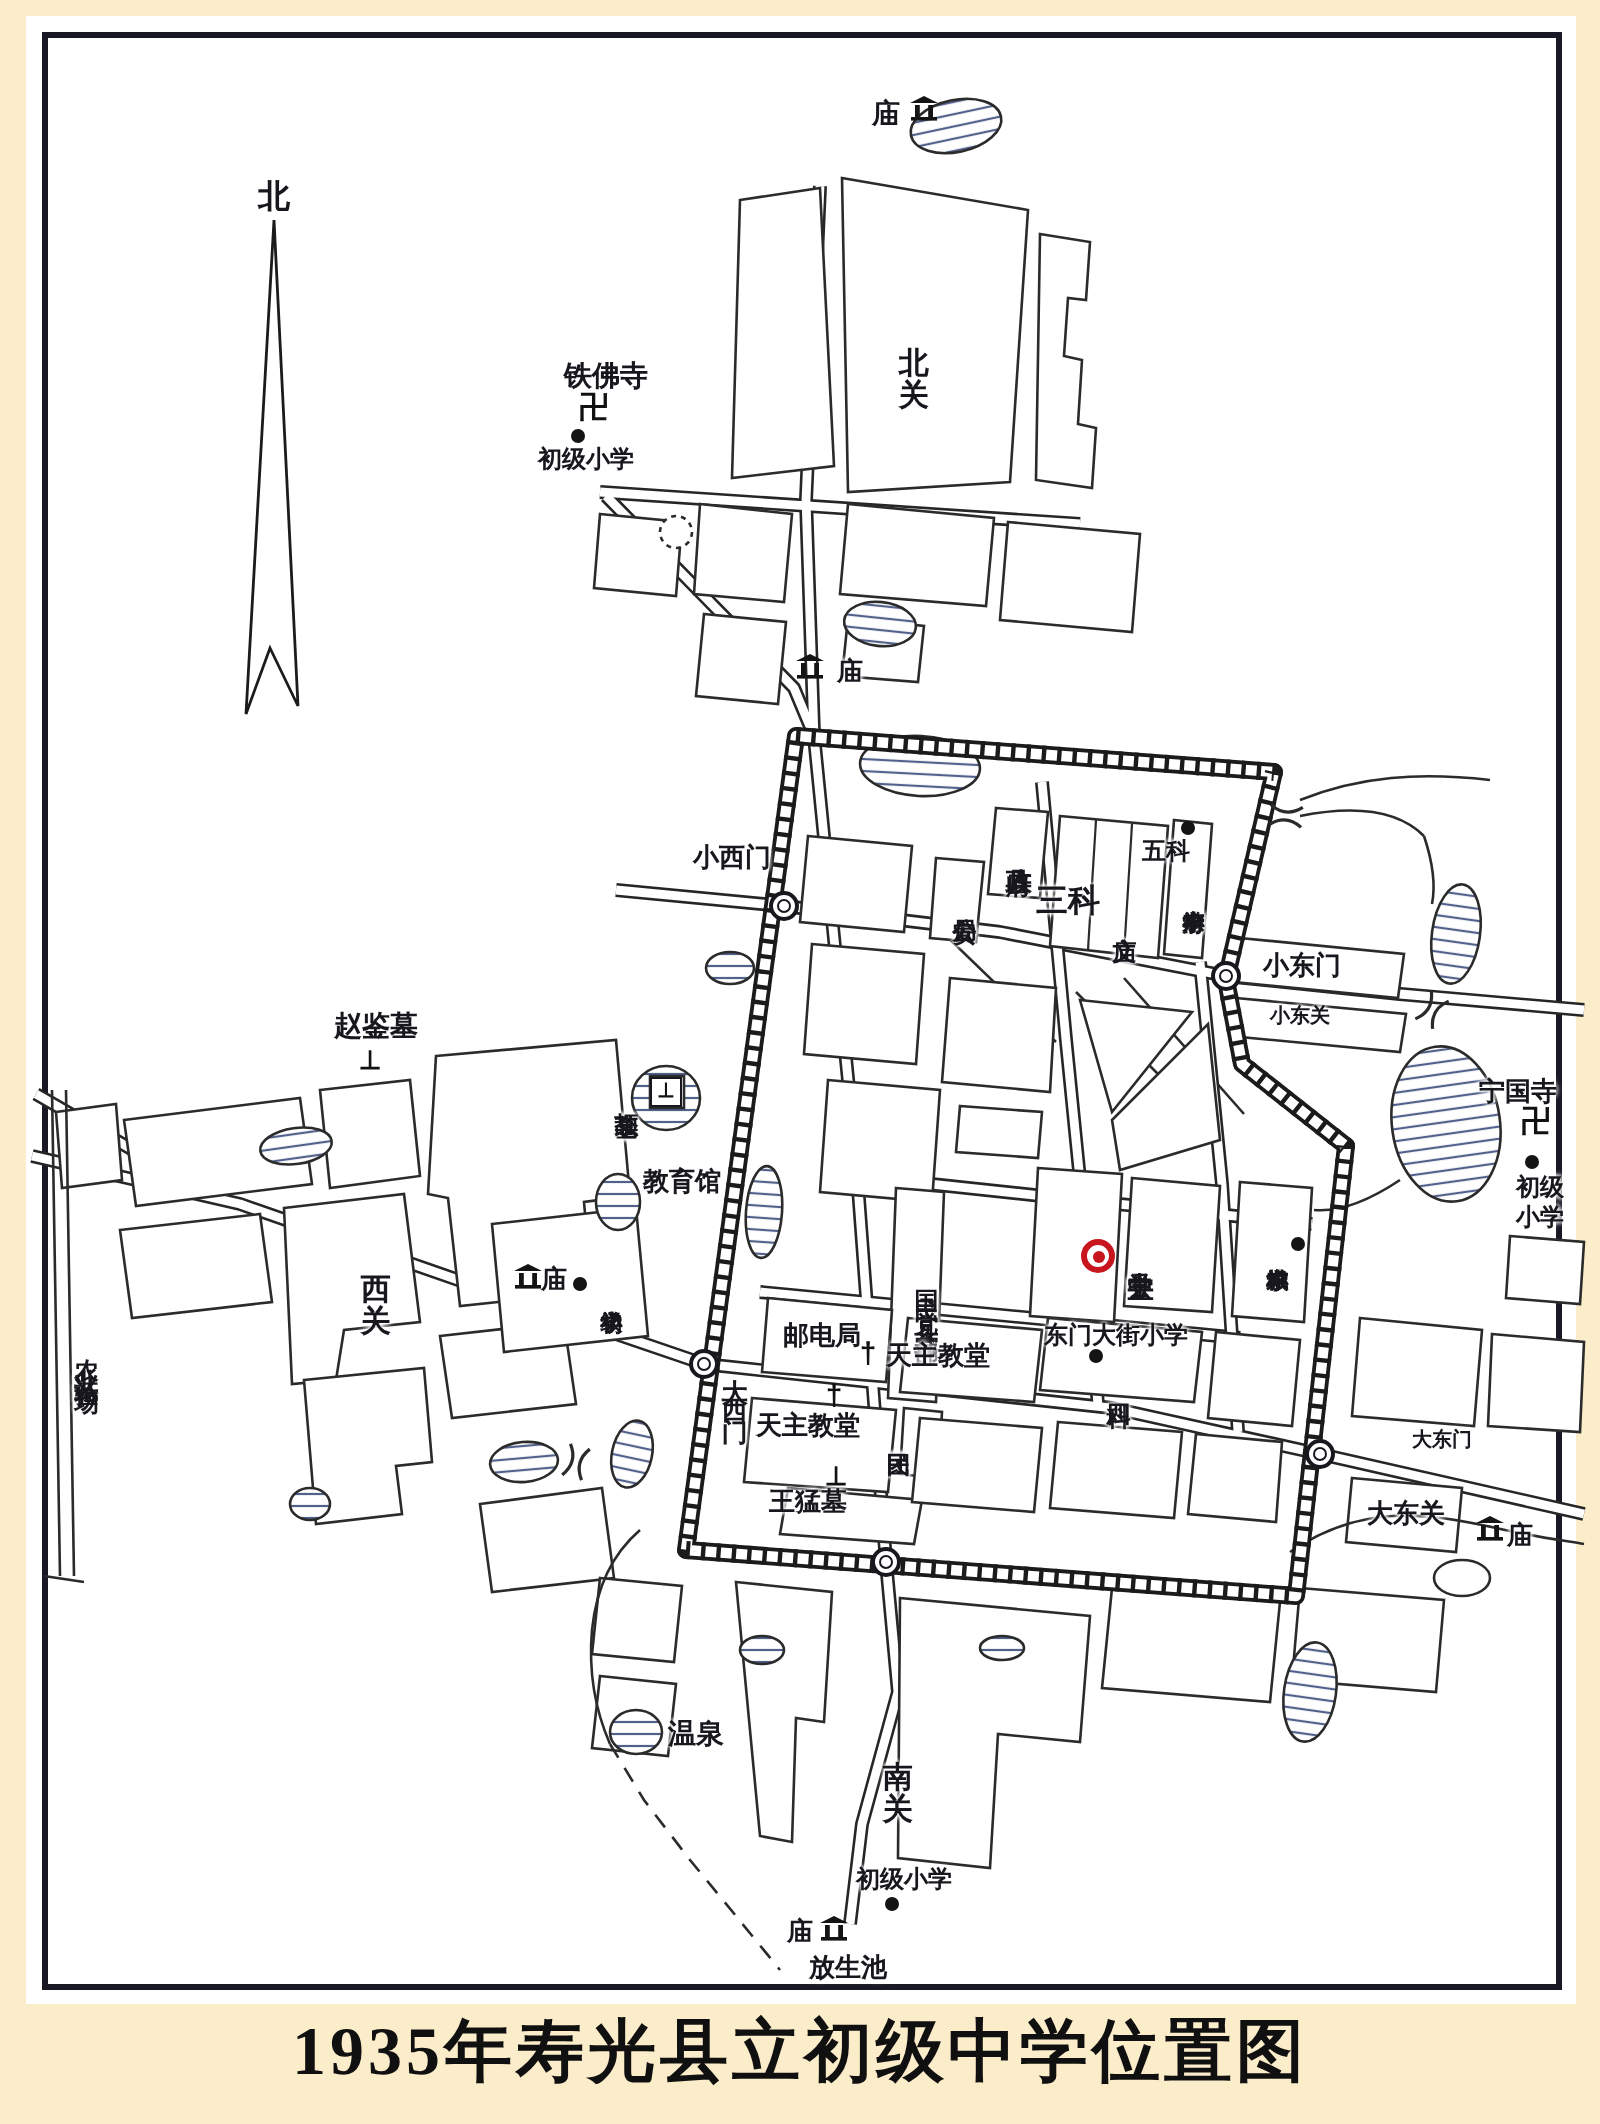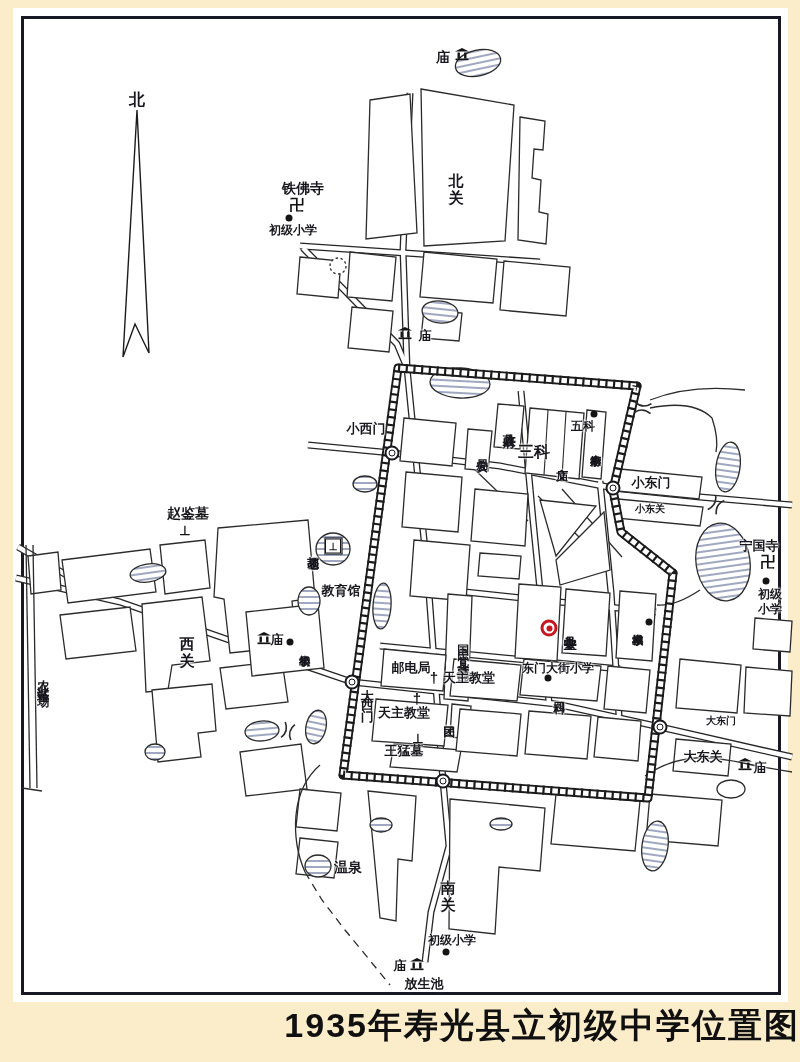--- a/index.html
+++ b/index.html
@@ -30,23 +30,23 @@
   .marker.gate .gcore{width:5px;height:5px;border-radius:50%;border:1.6px solid #17171d;background:#fff;box-sizing:content-box;}
   .marker.swastika{font-size:15px;font-weight:700;}
   .marker.cross{font-size:15px;font-weight:700;}
   .marker.grave{font-size:13px;font-weight:700;}
   .marker.grave-square{
     width:16px;height:15px;background:#fff;border:1.5px solid #17171d;
     font-size:10px;font-weight:700;display:flex;align-items:center;justify-content:center;box-sizing:border-box;
   }
   .marker.temple svg{display:block;}
   #map-title{
-    position:absolute;left:0;top:1003px;width:800px;text-align:right;z-index:3;
+    position:absolute;left:0;top:1003px;width:800px;text-align:center;z-index:3;
     font-size:34px;font-weight:700;color:#101010;letter-spacing:2px;
-    font-family:Liberation Sans, sans-serif;
+    font-family:Liberation Serif, serif;
   }
 </style>
 </head>
 <body>
 
 <svg id="map-svg" width="800" height="1062" viewBox="0 0 800 1062" xmlns="http://www.w3.org/2000/svg">
   <defs>
     <pattern id="hatch" width="7" height="6" patternUnits="userSpaceOnUse">
       <rect width="7" height="6" fill="#ffffff"></rect>
       <line x1="0" y1="3" x2="7" y2="3" stroke="#51618c" stroke-width="1.1"></line>

